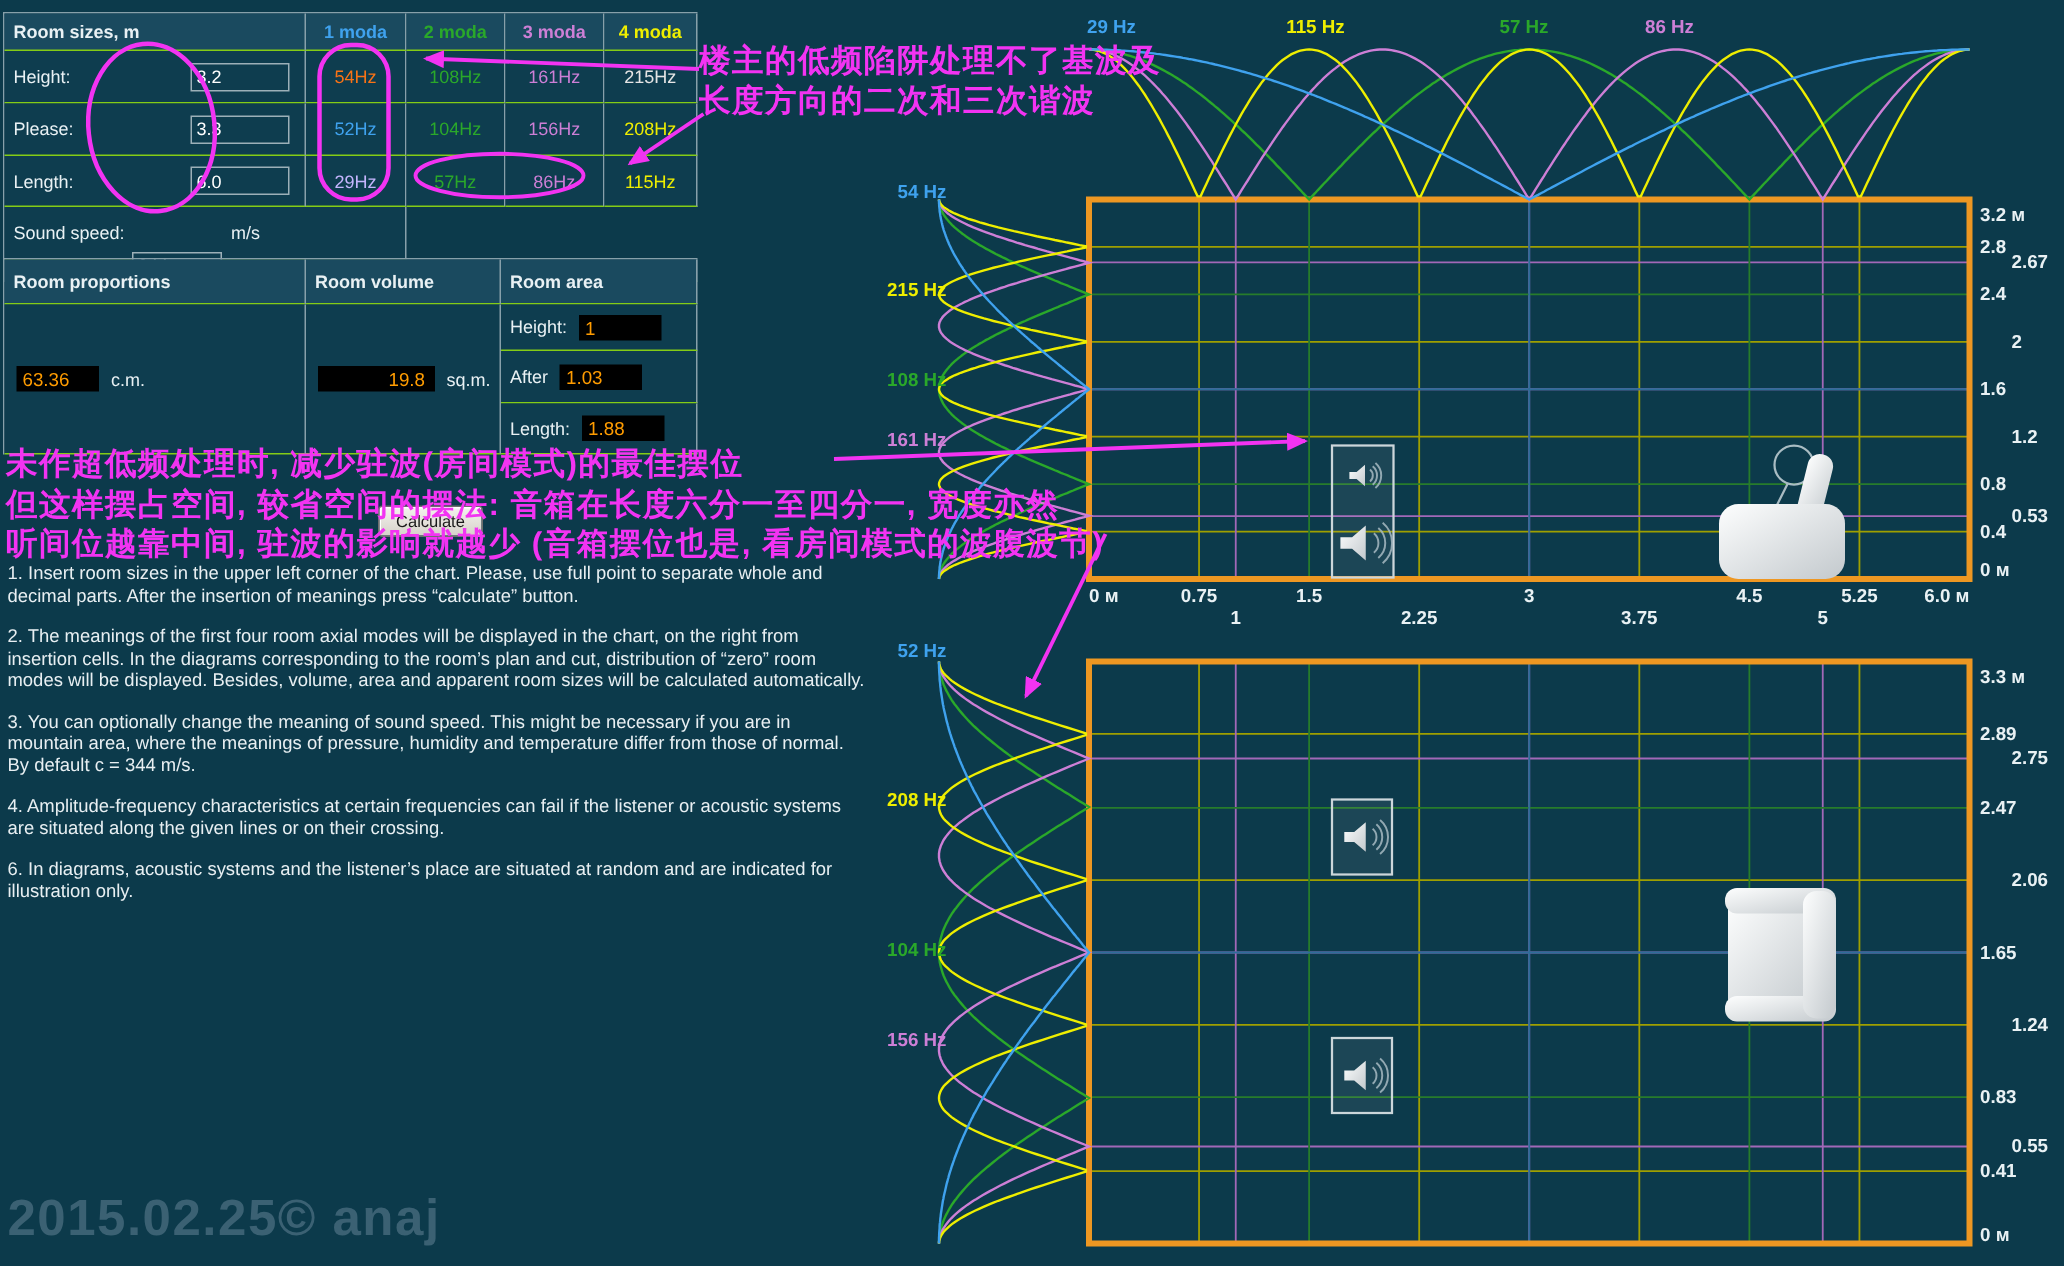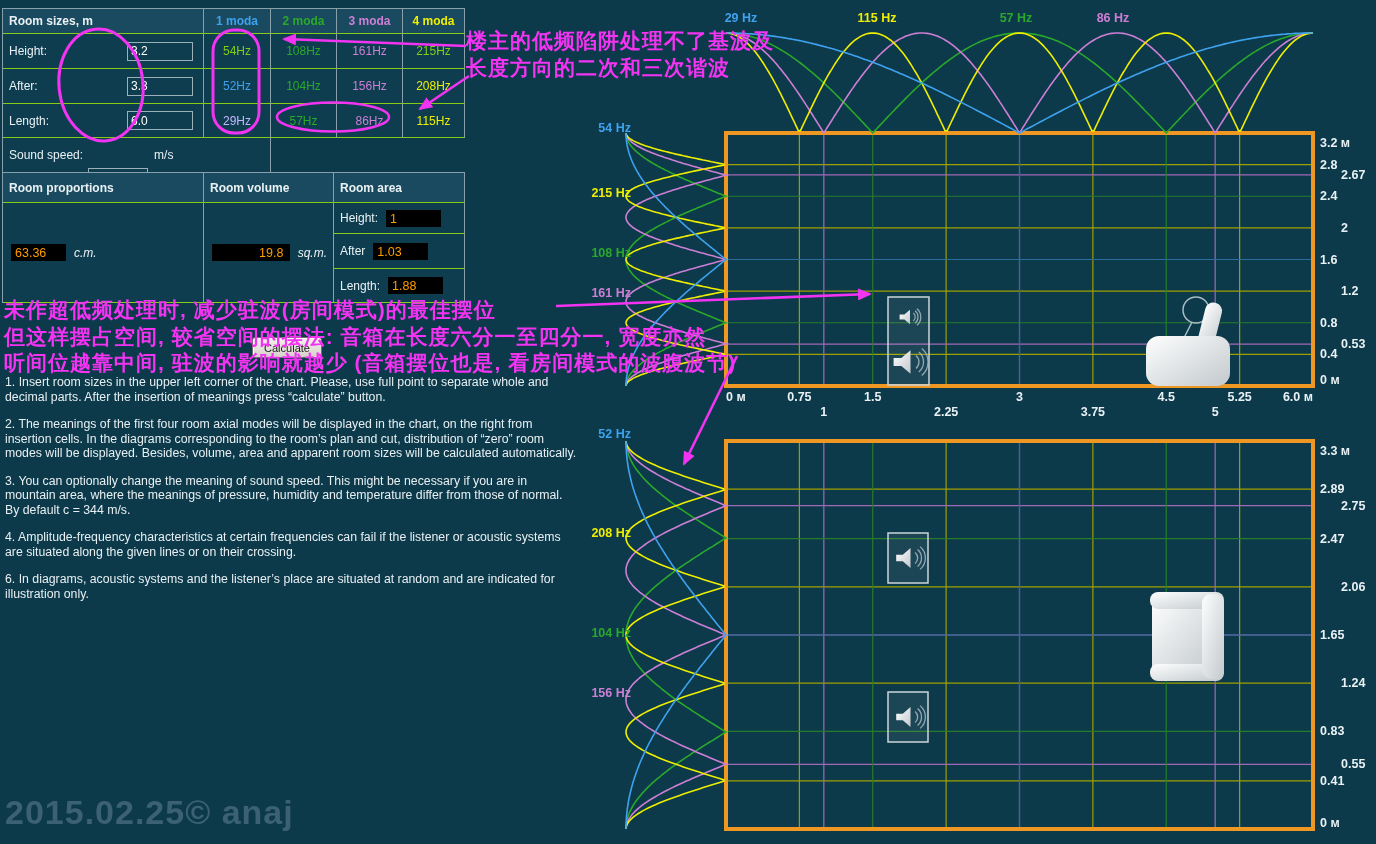--- a/index.html
+++ b/index.html
@@ -18,21 +18,21 @@
   .center{justify-content:center;padding:0;}
   #t1{left:2px;top:8px;width:462px;grid-template-columns:201px 67px 66px 66px 62px;
       grid-template-rows:25px 35px 35px 34px 35px;}
   #t2{left:2px;top:172px;width:462px;grid-template-columns:201px 130px 131px;
       grid-template-rows:30px 31px 35px 34px;}
   .inp{width:58px;height:17px;background:#0e3d4f;border:1px solid #9cb0b8;color:#fff;
        font-family:"Liberation Sans",sans-serif;font-size:12px;padding:0 3px;margin-left:auto;margin-right:4px;}
   .inp-s{width:52px;margin-left:4px;margin-right:5px;margin-top:44px;}
   .outf{display:inline-block;width:48px;background:#000;color:#ff9c00;font-size:12.5px;
         padding:2px 3px 1px 4px;margin-left:8px;}
-  .unit{margin-left:8px;font-style:italic;}
+  .unit{margin-left:8px;}
   .span2{grid-column:1 / span 2;}
   .span3{grid-column:2 / span 4;}
   .vspan{grid-row:2 / span 3;}
 
   
   #calc-btn{position:absolute;left:252px;top:337px;width:70px;height:21px;z-index:4;
     background:linear-gradient(#f4f2ee,#d6d2ca);border:1px solid #6e6e6e;border-radius:3px;
     box-shadow:inset 1px 1px 0 #fff;font-family:"Liberation Sans",sans-serif;font-size:11px;color:#1a1a1a;}
 
   
@@ -208,27 +208,27 @@
     <div class="cell hdr">Room sizes, m</div>
     <div class="cell hdr center" style="color: rgb(63, 162, 238);">1 moda</div>
     <div class="cell hdr center" style="color: rgb(42, 168, 42);">2 moda</div>
     <div class="cell hdr center" style="color: rgb(205, 127, 214);">3 moda</div>
     <div class="cell hdr center" style="color: rgb(238, 238, 0);">4 moda</div>
 
     <div class="cell">
       <span>Height:</span>
       <input class="inp" value="3.2" style="">
     </div>
-    <div class="cell center" style="color: #84cc16;">54Hz</div>
+    <div class="cell center" style="color: #f97316;">54Hz</div>
     <div class="cell center" style="color: rgb(42, 168, 42);">108Hz</div>
     <div class="cell center" style="color: rgb(205, 127, 214);">161Hz</div>
-    <div class="cell center" style="color: #84cc16;">215Hz</div>
-
-    <div class="cell">
-      <span>After:</span>
+    <div class="cell center" style="color: #e5e5e5;">215Hz</div>
+
+    <div class="cell">
+      <span>Please:</span>
       <input class="inp" value="3.3" style="">
     </div>
     <div class="cell center" style="color: rgb(63, 162, 238);">52Hz</div>
     <div class="cell center" style="color: rgb(42, 168, 42);">104Hz</div>
     <div class="cell center" style="color: rgb(205, 127, 214);">156Hz</div>
     <div class="cell center" style="color: rgb(238, 238, 0);">208Hz</div>
 
     <div class="cell">
       <span>Length:</span>
       <input class="inp" value="6.0" style="">

